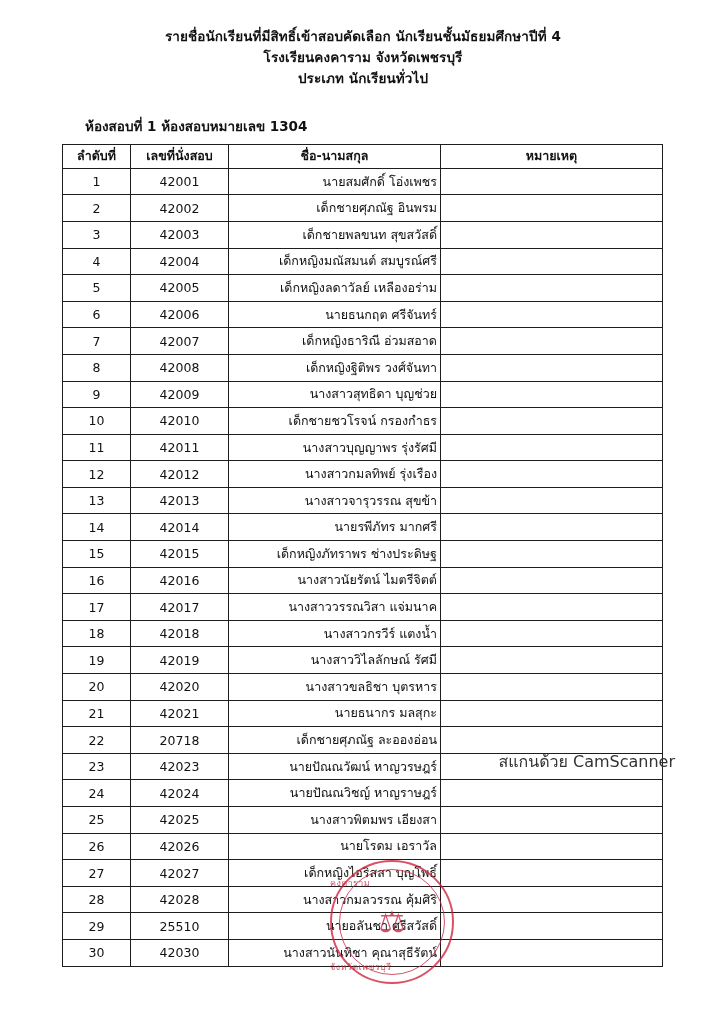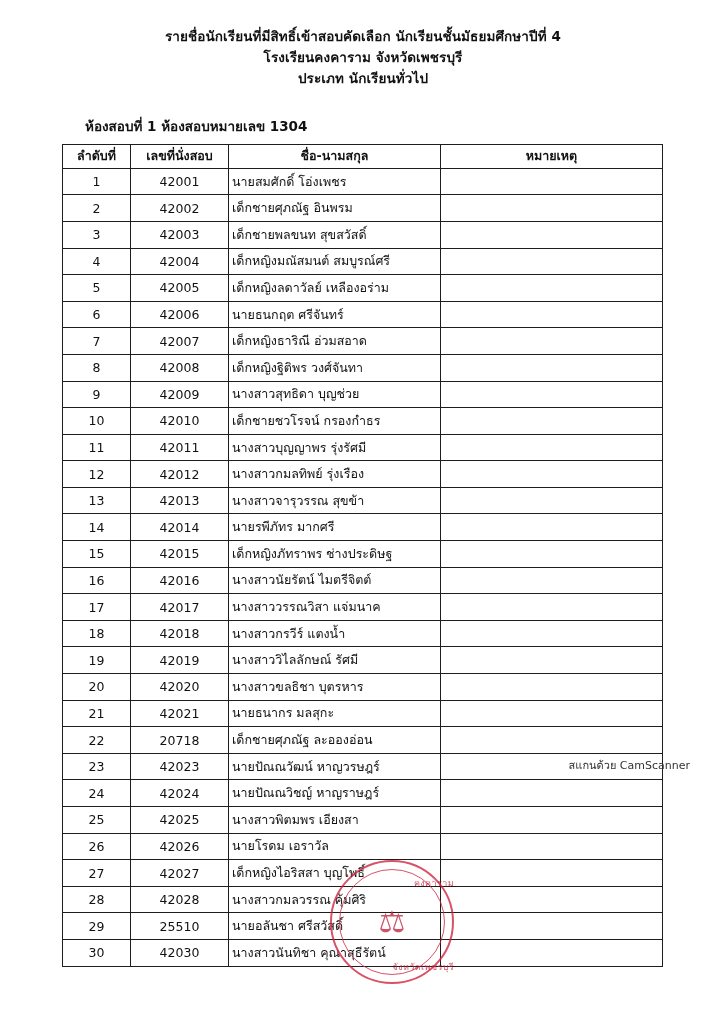--- a/index.html
+++ b/index.html
@@ -57,21 +57,21 @@
     font-weight: bold;
     text-align: center;
     height: 23px;
   }
   col.c-no { width: 68px; }
   col.c-seat { width: 98px; }
   col.c-name { width: 212px; }
   col.c-note { width: 222px; }
   td.no { text-align: center; }
   td.seat { text-align: center; }
-  td.name { text-align: left; margin-left: 24px; }
+  td.name { text-align: right; margin-left: 24px; }
   td.note { text-align: left; }
 
   
   .stamp {
     position: absolute;
     left: 330px;
     top: 860px;
     width: 128px;
     height: 128px;
     pointer-events: none;
@@ -85,43 +85,43 @@
     box-sizing: border-box;
   }
   .stamp .ring.inner {
     left: 9px; top: 9px;
     width: 106px; height: 106px;
     border-width: 1.5px;
   }
   .stamp .arc-top, .stamp .arc-bottom {
     position: absolute;
     width: 124px;
-    text-align: right;
+    text-align: left;
     font-size: 9px;
     color: rgba(200, 30, 58, 0.8);
     letter-spacing: 0.4px;
   }
   .stamp .arc-top { top: 16px; }
   .stamp .arc-bottom { bottom: 14px; }
   .stamp .garuda {
     position: absolute;
     left: 44px;
     top: 42px;
     width: 36px;
     height: 40px;
     color: rgba(190, 25, 55, 0.75);
     font-size: 30px;
     line-height: 40px;
     text-align: center;
   }
   .footer {
     position: absolute;
-    right: 34px;
+    right: 49px;
     bottom: 14px;
-    font-size: 11px;
+    font-size: 16px;
     color: #333;
   }
 </style>
 </head>
 <body>
 
 <div class="page">
 
   <div class="header">
     <div>รายชื่อนักเรียนที่มีสิทธิ์เข้าสอบคัดเลือก นักเรียนชั้นมัธยมศึกษาปีที่ 4</div>

